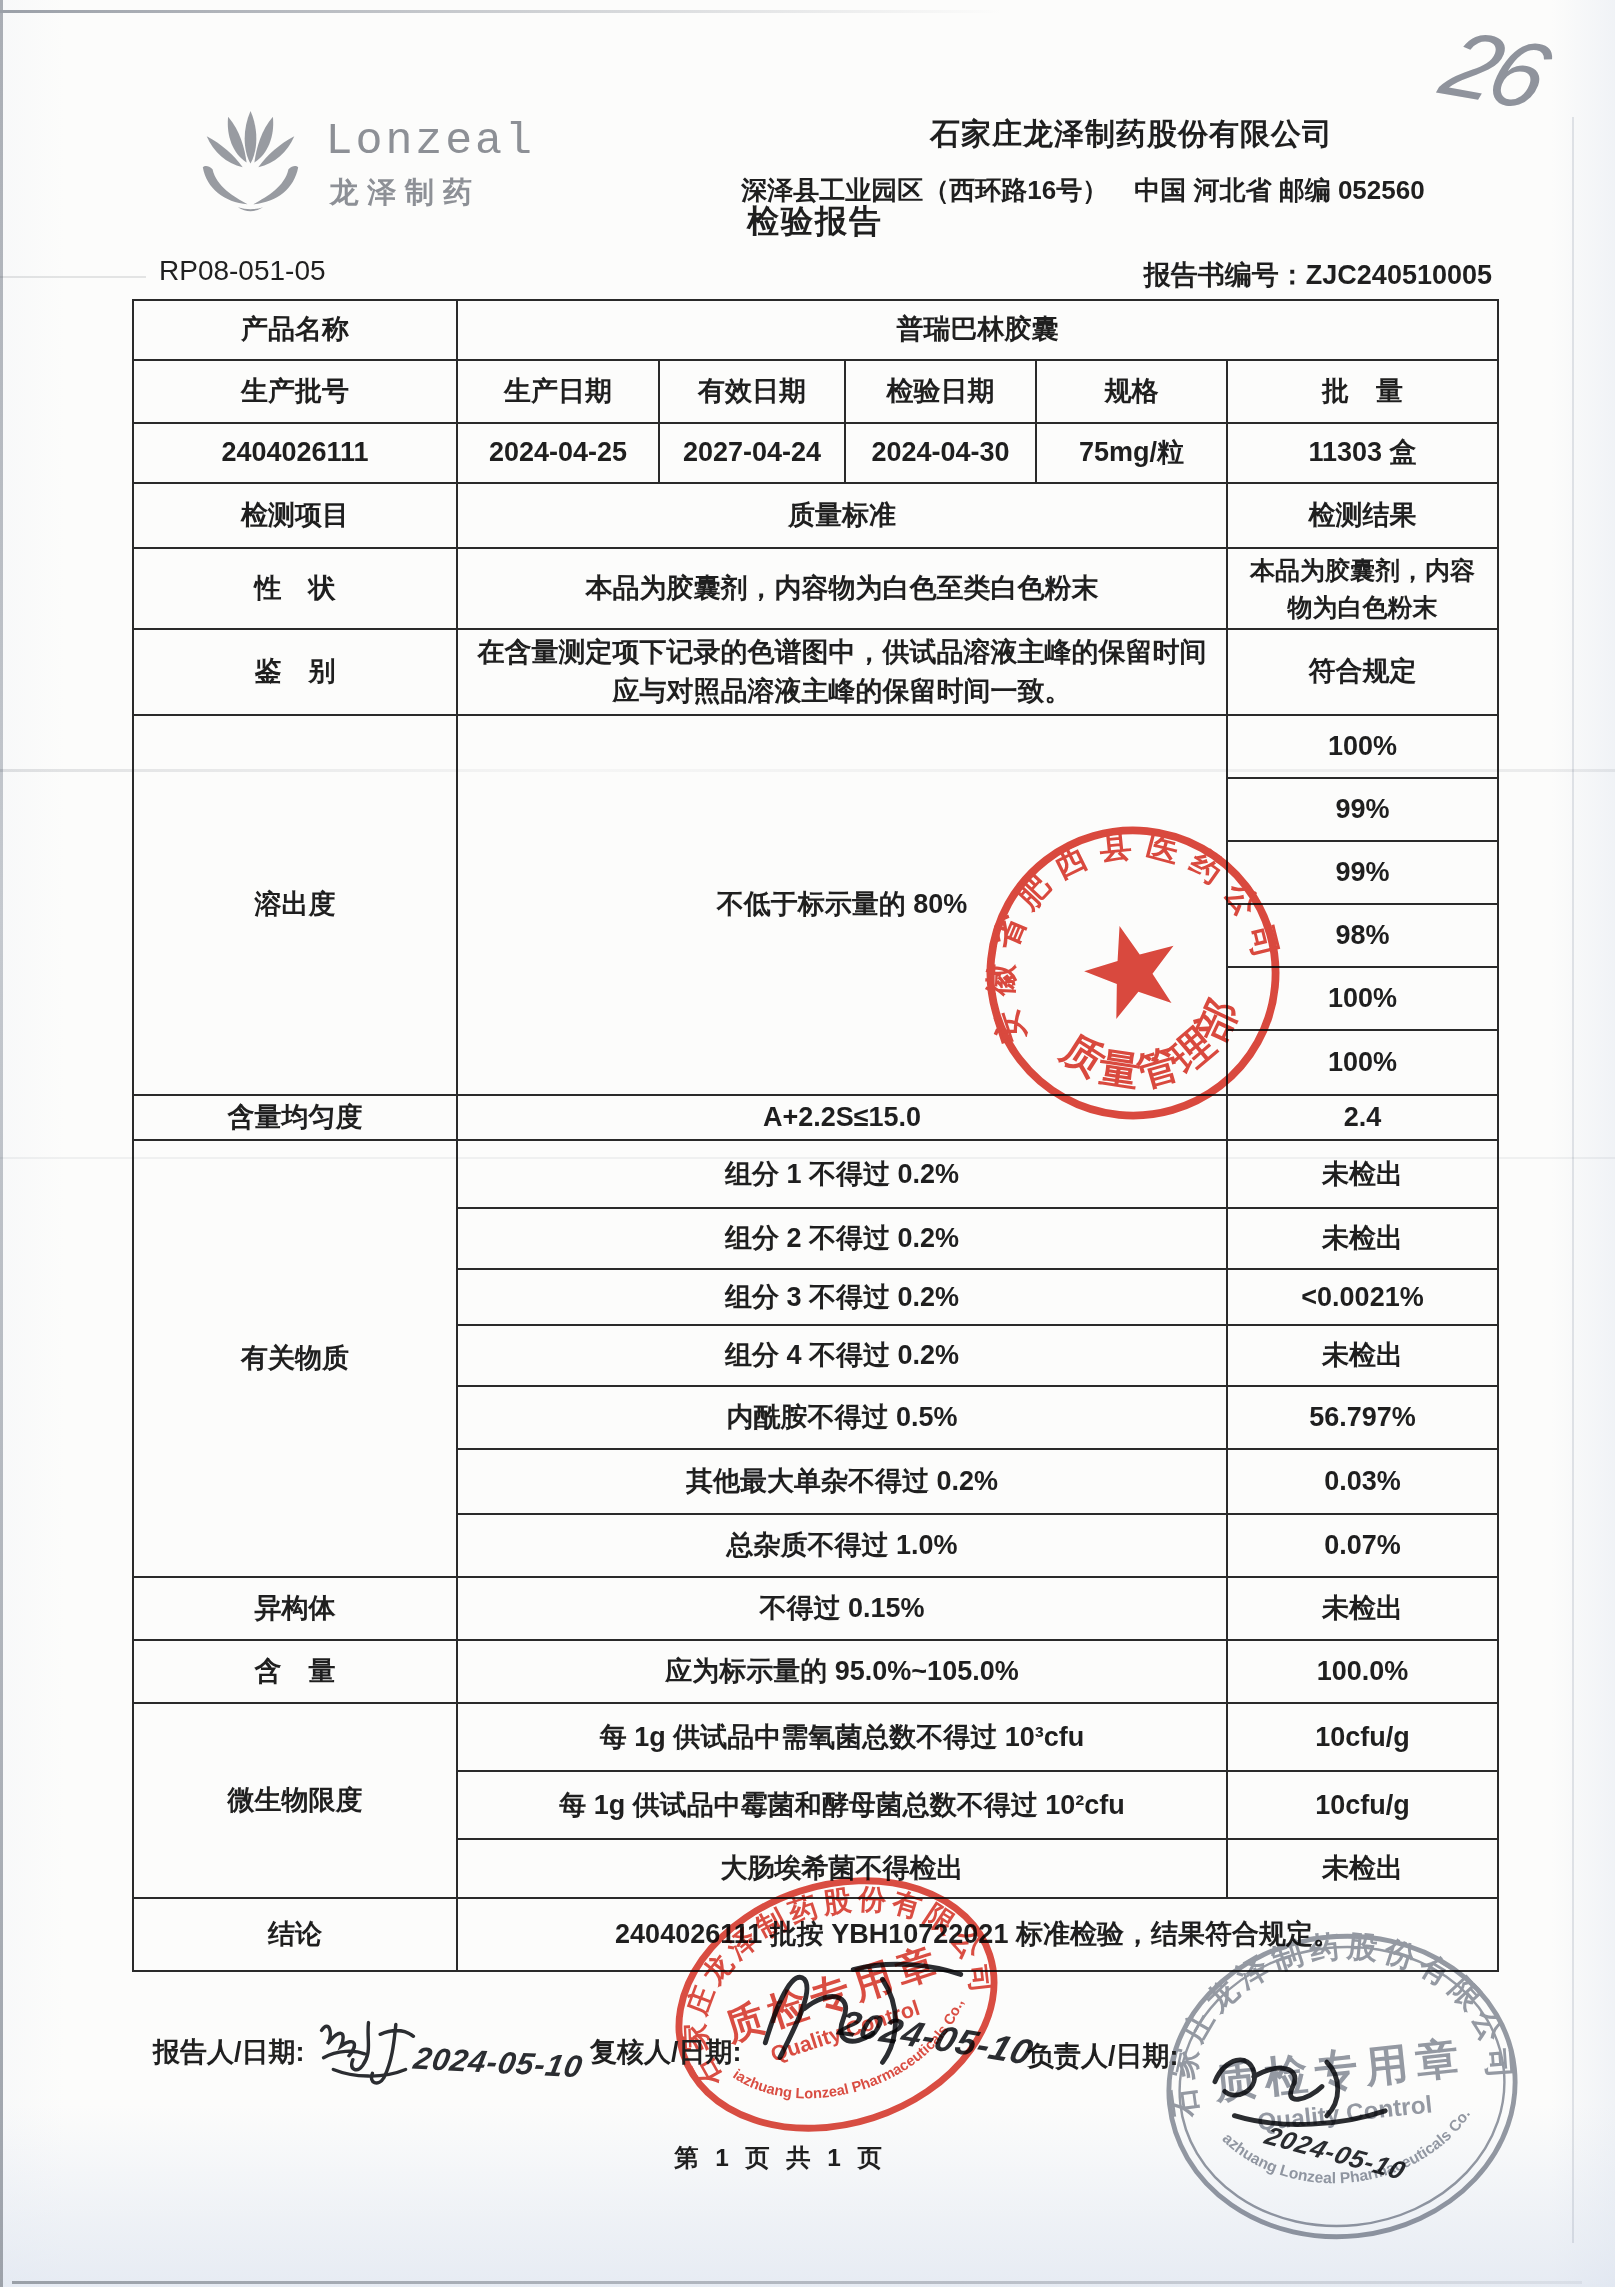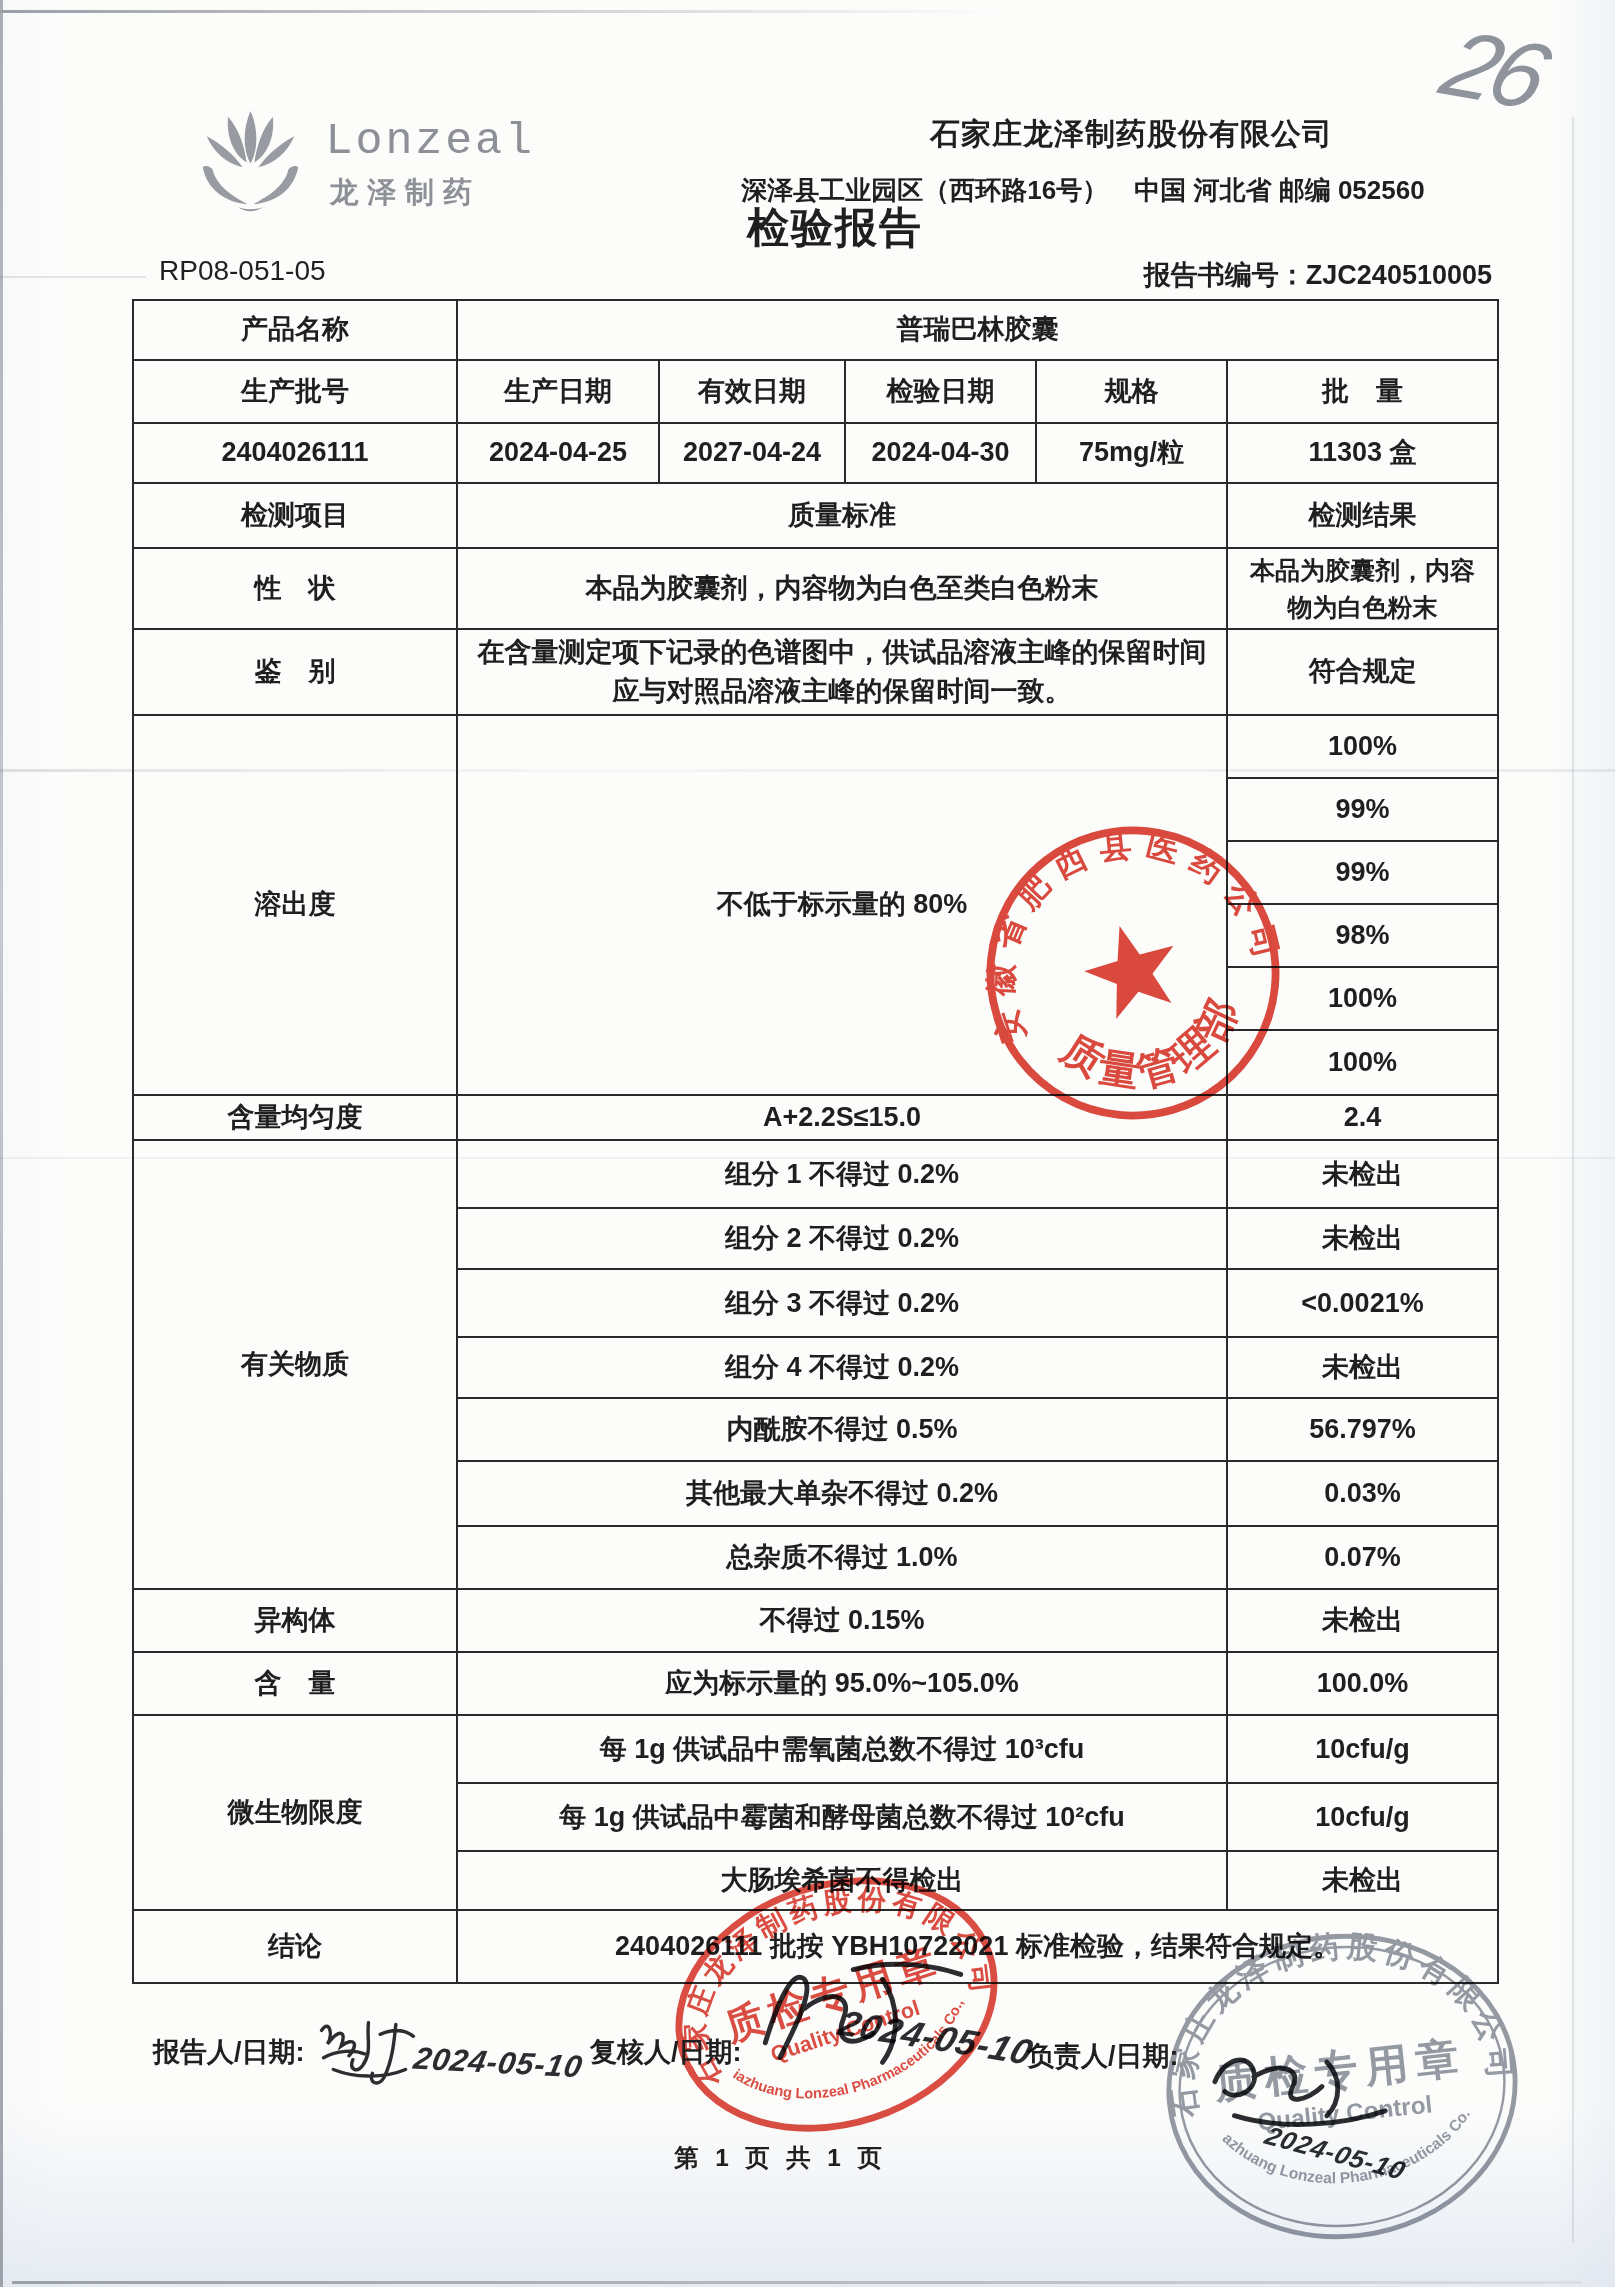--- a/index.html
+++ b/index.html
@@ -28,21 +28,21 @@
     transform:rotate(10deg) skewX(-10deg);font-style:italic;font-weight:400;letter-spacing:-5.9px;
   }
 
   
   .logo{position:absolute;left:191px;top:107px;display:flex;align-items:flex-start;}
   .logo-text{margin-left:15.6px;color:#8d9096;font-family:Liberation Mono, monospace;}
   .logo-brand{font-size:45px;letter-spacing:2.9px;font-weight:500;line-height:1;margin-top:11.7px;}
   .logo-brand-cn{font-size:29px;font-weight:700;letter-spacing:8.8px;margin-top:9.8px;margin-left:3.9px;}
   .company-name{position:absolute;left:878px;top:114px;width:507px;text-align:center;font-size:30px;font-weight:700;letter-spacing:1px;}
   .company-address{position:absolute;left:727px;top:173px;width:712px;text-align:center;font-size:26px;font-weight:600;}
-  .report-title{position:absolute;left:747px;top:200px;font-size:42px;font-weight:800;letter-spacing:2px;}
+  .report-title{position:absolute;left:747px;top:200px;font-size:32px;font-weight:800;letter-spacing:2px;}
   .form-code{position:absolute;left:159px;top:255px;font-size:28px;font-weight:500;}
   .report-no-line{position:absolute;right:124px;top:257px;font-size:27px;font-weight:700;}
 
   
   table.report{position:absolute;left:132px;top:299px;width:1365px;border-collapse:collapse;table-layout:fixed;}
   table.report td{border:2.9px solid #2a2a2a;text-align:center;vertical-align:middle;padding:2px 9.8px;font-size:27px;font-weight:600;line-height:1.45;overflow:hidden;}
   td.c-lbl{font-weight:700;font-size:28px;border-radius:22px;}
   td.c-big{font-size:28px;}
   .nowrap{white-space:nowrap;border-radius:15px;}
 
@@ -179,21 +179,21 @@
       </tr>
       <tr style="height:68px">
         <td rowspan="7" class="c-lbl">有关物质</td>
         <td colspan="4">组分 1 不得过 0.2%</td>
         <td>未检出</td>
       </tr>
       <tr style="height:61px">
         <td colspan="4">组分 2 不得过 0.2%</td>
         <td>未检出</td>
       </tr>
-      <tr style="height:68px">
+      <tr style="height:56px">
         <td colspan="4">组分 3 不得过 0.2%</td>
         <td>&lt;0.0021%</td>
       </tr>
       <tr style="height:61px">
         <td colspan="4">组分 4 不得过 0.2%</td>
         <td>未检出</td>
       </tr>
       <tr style="height:63px">
         <td colspan="4">内酰胺不得过 0.5%</td>
         <td>56.797%</td>

